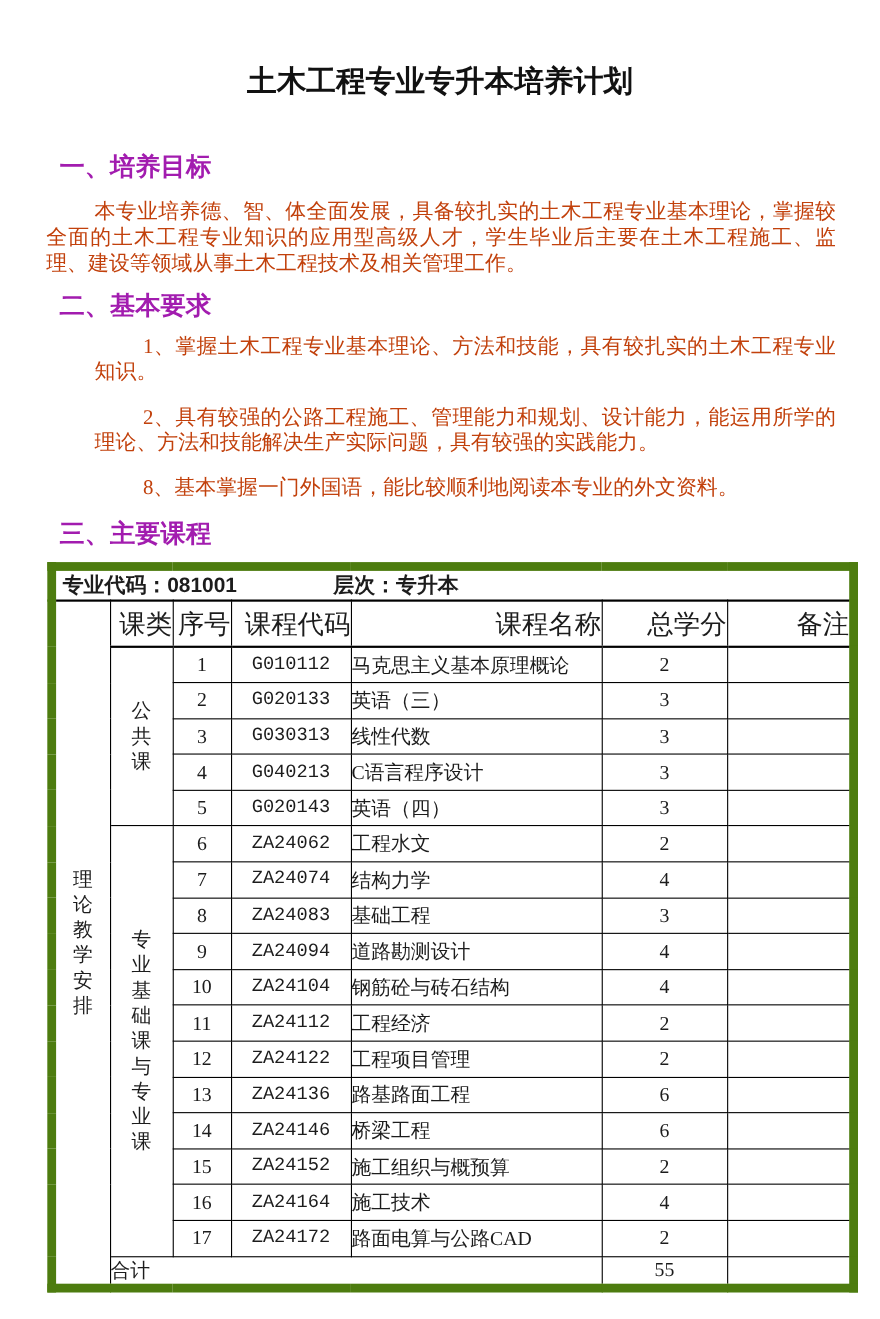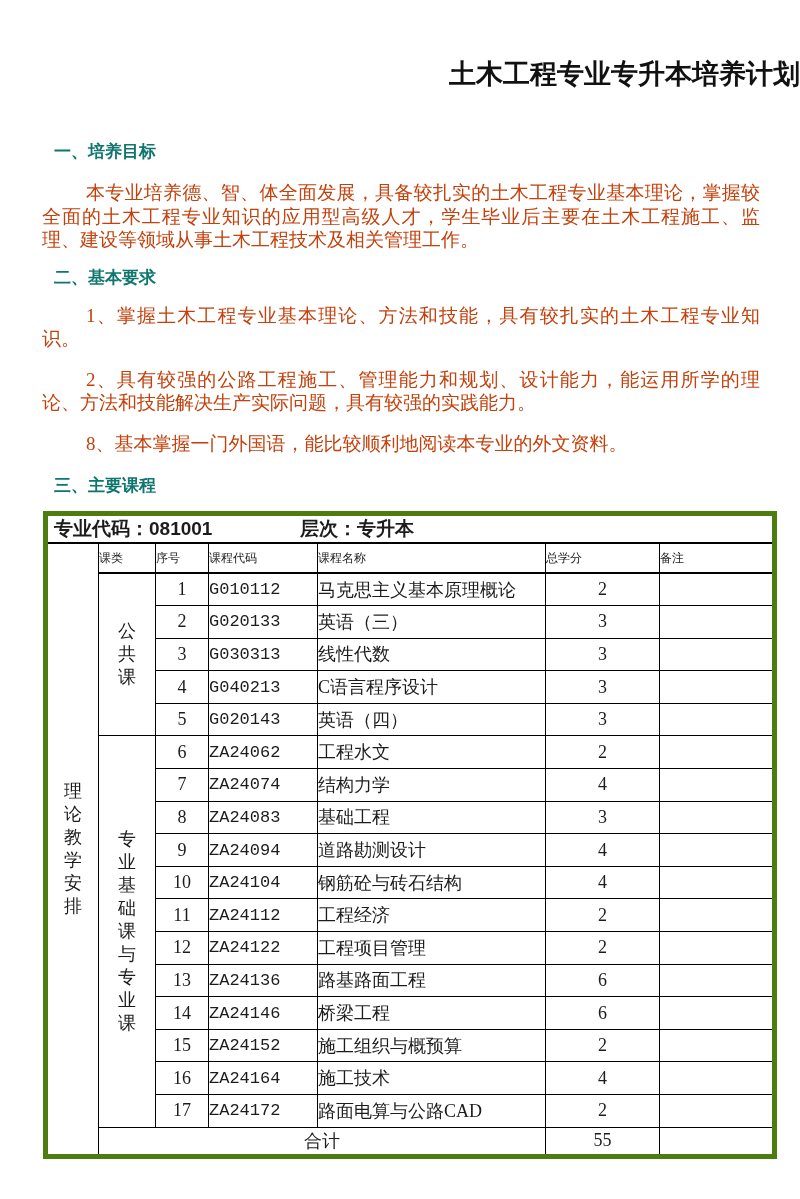--- a/index.html
+++ b/index.html
@@ -8,103 +8,103 @@
     width: 800px; height: 1199px;
     background: #ffffff;
     color: #1a1a1a;
     font-family: "Liberation Serif", serif;
     overflow: hidden;
   }
   .page { width: 800px; height: 1199px; position: relative; }
 
   .doc-title {
     margin: 59px 0 0 0;
-    text-align: right;
+    text-align: center;
     font-family: "Liberation Sans", sans-serif;
     font-weight: bold;
     font-size: 27px;
     line-height: 30px;
     color: #111;
   }
 
   .content { margin: 0 40px 0 42px; }
 
   .sec-heading {
-    font-size: 17px;
+    font-size: 23px;
     font-weight: bold;
     line-height: 19px;
     margin: 0 0 0 12px;
-    color: #0f766e;
+    color: #a21caf;
   }
   .sec-heading.h1 { margin-top: 53px; }
   .sec-heading.h2 { margin-top: 16px; }
   .sec-heading.h3 { margin-top: 21px; }
 
   .para {
     font-size: 19px;
     line-height: 23.5px;
     text-align: justify;
     text-indent: 44px;
     margin: 0;
     color: #c2410c;
   }
   .para.p-first { margin-top: 20px; }
-  .para.p-item  { margin-top: 17px; }
+  .para.p-item  { margin-top: 17px; margin-left: 44px; }
 
   
   table.course-table {
     border-collapse: collapse;
     table-layout: fixed;
     margin: 15px 0 0 43px;
     width: 729px;
     font-size: 18px;
     color: #1c1c1c;
   }
   table.course-table td, table.course-table th {
     border: 1.5px solid #000;
     padding: 0;
     font-weight: normal;
     overflow: hidden;
   }
-  table.course-table { border: 5px solid #4d7c0f; margin-top: 16px; }
+  table.course-table { border: 8px solid #4d7c0f; margin-top: 16px; }
 
   tr.meta-row td {
     height: 27px;
     border-bottom-width: 2.5px;
     font-family: "Liberation Sans", sans-serif;
     font-weight: bold;
     font-size: 19px;
     text-align: left;
     vertical-align: middle;
   }
   .meta-code { display: inline-block; padding-left: 6px; width: 252px; }
   .meta-level { display: inline-block; }
 
   tr.header-row th {
-    height: 30px;
+    height: 42px;
     border-bottom-width: 2.5px;
-    text-align: left;
+    text-align: right;
     vertical-align: middle;
-    font-size: 12px;
+    font-size: 24px;
   }
 
   tr.course-row td { height: 32.6px; vertical-align: middle; }
   td.c { text-align: center; }
   td.l { text-align: left; padding-left: 5px; }
-  td.code { font-family: "Liberation Mono", monospace; font-size: 17px; }
+  td.code { font-family: "Liberation Mono", monospace; font-size: 17px; text-align: center; }
 
   td.vcell {
     text-align: center;
     vertical-align: middle;
     font-size: 18px;
   }
   td.vcell div { line-height: 23px; text-align: center; }
 
   tr.total-row td { height: 29px; vertical-align: middle; border-top-width: 1.5px; }
-  tr.total-row td.sum-label { text-align: center; }
+  tr.total-row td.sum-label { }
 </style>
 </head>
 <body>
 
 <div class="page">
 
   <h1 class="doc-title">土木工程专业专升本培养计划</h1>
 
   <div class="content">
 

